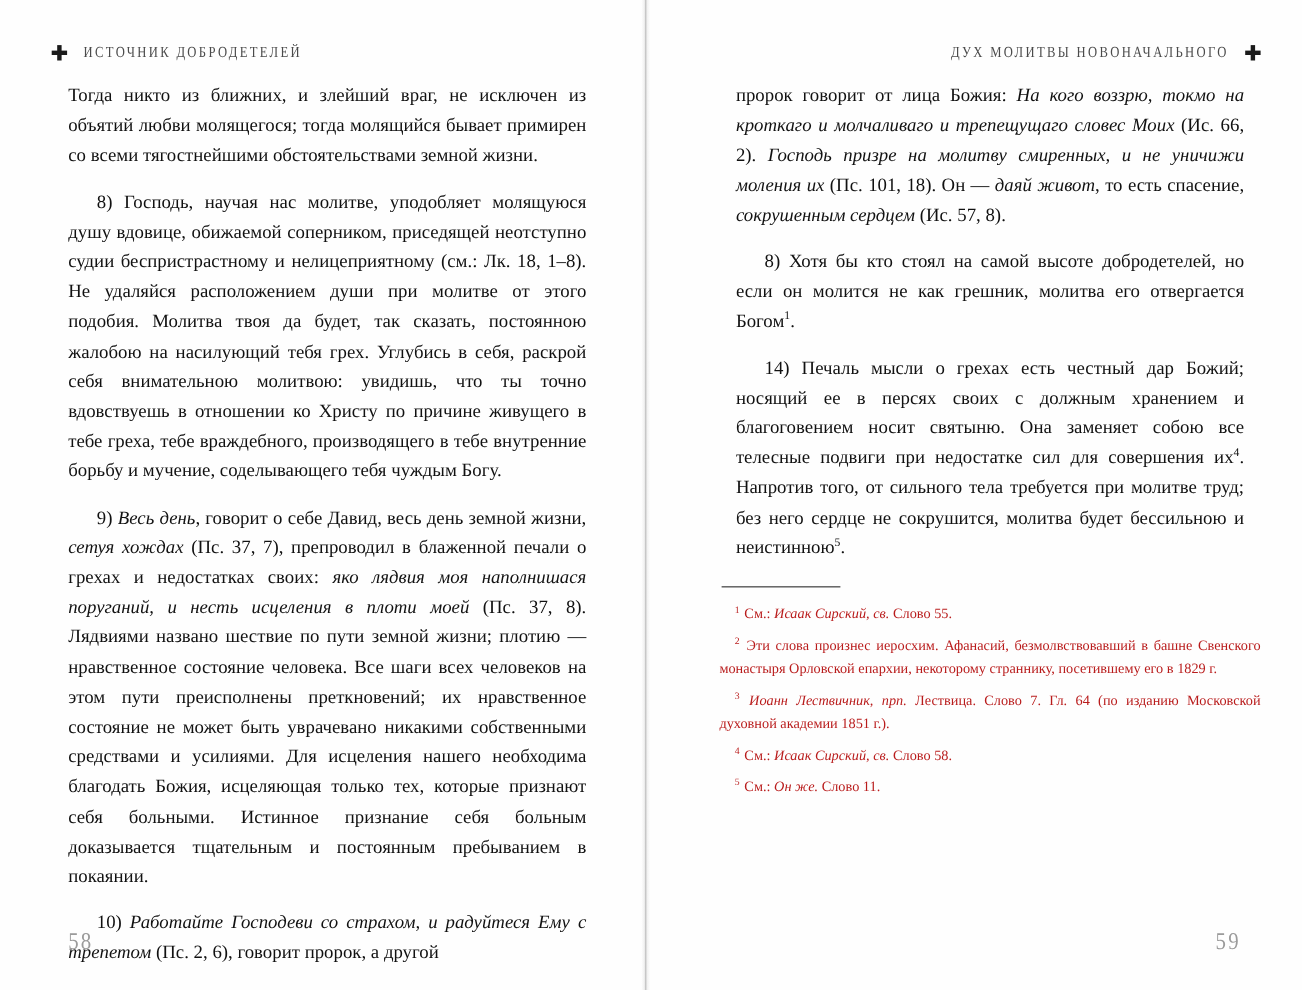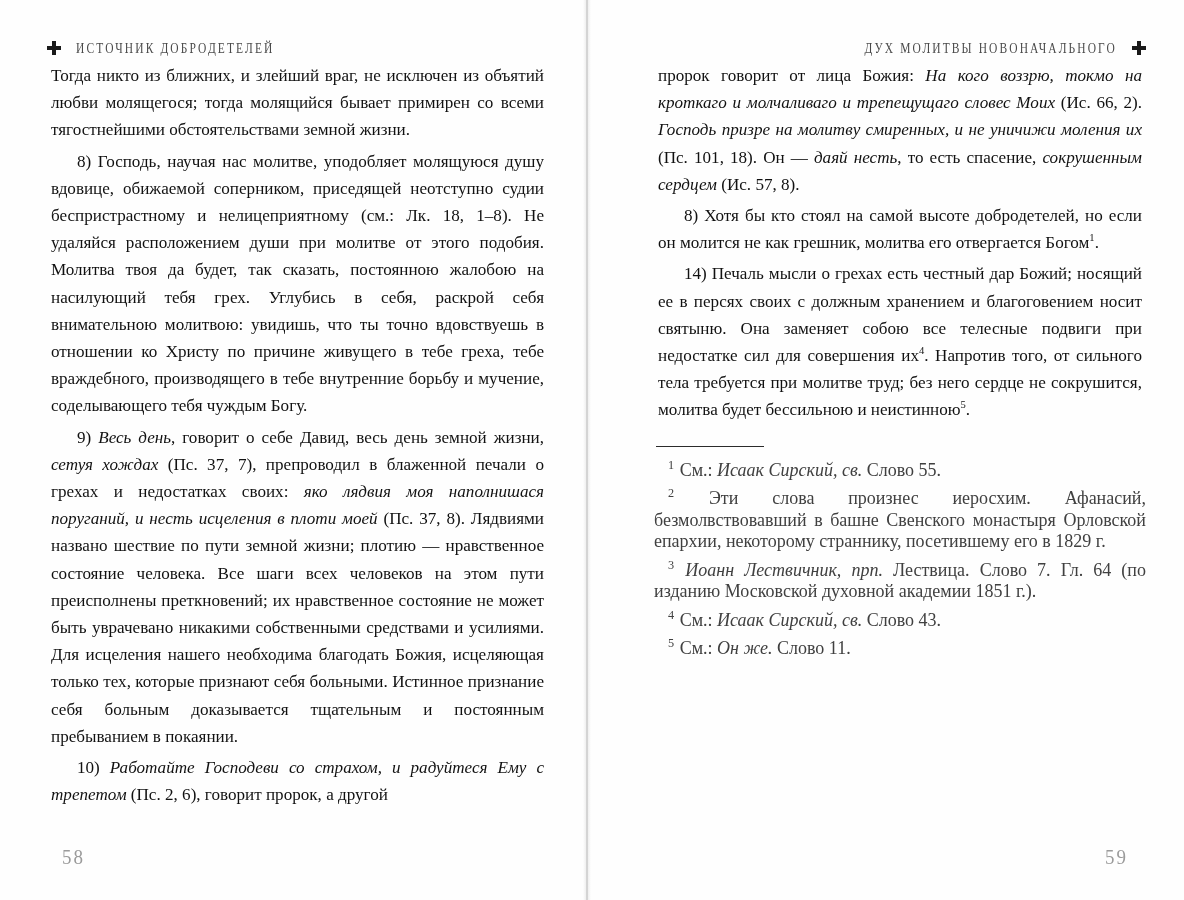--- a/index.html
+++ b/index.html
@@ -99,40 +99,40 @@
   
   .body-col {
     font-size: 17.1px;
     line-height: 27.2px;
     text-align: justify;
     text-justify: inter-word;
     hyphens: manual;
     color: #111;
   }
   .body-col p {
-    margin: 4px;
+    margin: 15px;
     text-indent: 26px;
   }
   .body-col p.noindent { text-indent: 0; }
 
   i, .it { }
 
   sup {
     font-size: 0.62em;
     vertical-align: super;
     line-height: 0;
   }
 
   
   .footnotes {
     margin-top: 22px;
-    font-size: 18px;
+    font-size: 13px;
     line-height: 21.5px;
     text-align: justify;
-    color: #404040;
+    color: #b91c1c;
   }
   .fn-rule {
     width: 108px;
     height: 1px;
     background: #2b2b2b;
     margin: 0 0 13px 2px;
   }
   .footnotes p {
     margin: 0 0 7px 0;
     text-indent: 14px;
@@ -185,32 +185,32 @@
 
   <div class="page page-right">
     <div class="page-inner">
 
       <div class="runhead">
         <span class="runhead-title">Дух молитвы новоначального</span>
         <span class="cross-icon"></span>
       </div>
 
       <div class="body-col">
-          <p class="noindent"><span>пророк говорит от лица Божия: </span><i>На кого воззрю, токмо на кроткаго и молчаливаго и трепещущаго словес Моих</i><span> (Ис. 66, 2). </span><i>Господь призре на молитву смиренных, и не уничижи моления их</i><span> (Пс. 101, 18). Он — </span><i>даяй несть</i><span>, то есть спасение, </span><i>сокрушенным сердцем</i><span> (Ис. 57, 8).</span></p>
+          <p class="noindent"><span>пророк говорит от лица Божия: </span><i>На кого воззрю, токмо на кроткаго и молчаливаго и трепещущаго словес Моих</i><span> (Ис. 66, 2). </span><i>Господь призре на молитву смиренных, и не уничижи моления их</i><span> (Пс. 101, 18). Он — </span><i>даяй живот</i><span>, то есть спасение, </span><i>сокрушенным сердцем</i><span> (Ис. 57, 8).</span></p>
           <p><span>8) Хотя бы кто стоял на самой высоте добродетелей, но если он молится не как грешник, молитва его отвергается Богом</span><sup>1</sup><span>.</span></p>
           <p><span>14) Печаль мысли о грехах есть честный дар Божий; носящий ее в персях своих с должным хранением и благоговением носит святыню. Она заменяет собою все телесные подвиги при недостатке сил для совершения их</span><sup>4</sup><span>. Напротив того, от сильного тела требуется при молитве труд; без него сердце не сокрушится, молитва будет бессильною и неистинною</span><sup>5</sup><span>.</span></p>
         </div>
 
       <div class="footnotes">
         <div class="fn-rule"></div>
         <div>
             <p><sup>1</sup> <span>См.: </span><i>Исаак Сирский, св.</i><span> Слово 55.</span></p>
             <p><sup>2</sup> <span>Эти слова произнес иеросхим. Афанасий, безмолвствовавший в башне Свенского монастыря Орловской епархии, некоторому страннику, посетившему его в 1829 г.</span></p>
             <p><sup>3</sup> <i>Иоанн Лествичник, прп.</i><span> Лествица. Слово 7. Гл. 64 (по изданию Московской духовной академии 1851 г.).</span></p>
-            <p><sup>4</sup> <span>См.: </span><i>Исаак Сирский, св.</i><span> Слово 43.</span></p>
+            <p><sup>4</sup> <span>См.: </span><i>Исаак Сирский, св.</i><span> Слово 58.</span></p>
             <p><sup>5</sup> <span>См.: </span><i>Он же.</i><span> Слово 11.</span></p>
           </div>
       </div>
 
     </div>
 
     <div class="folio">59</div>
   </div>
 
 </div>

